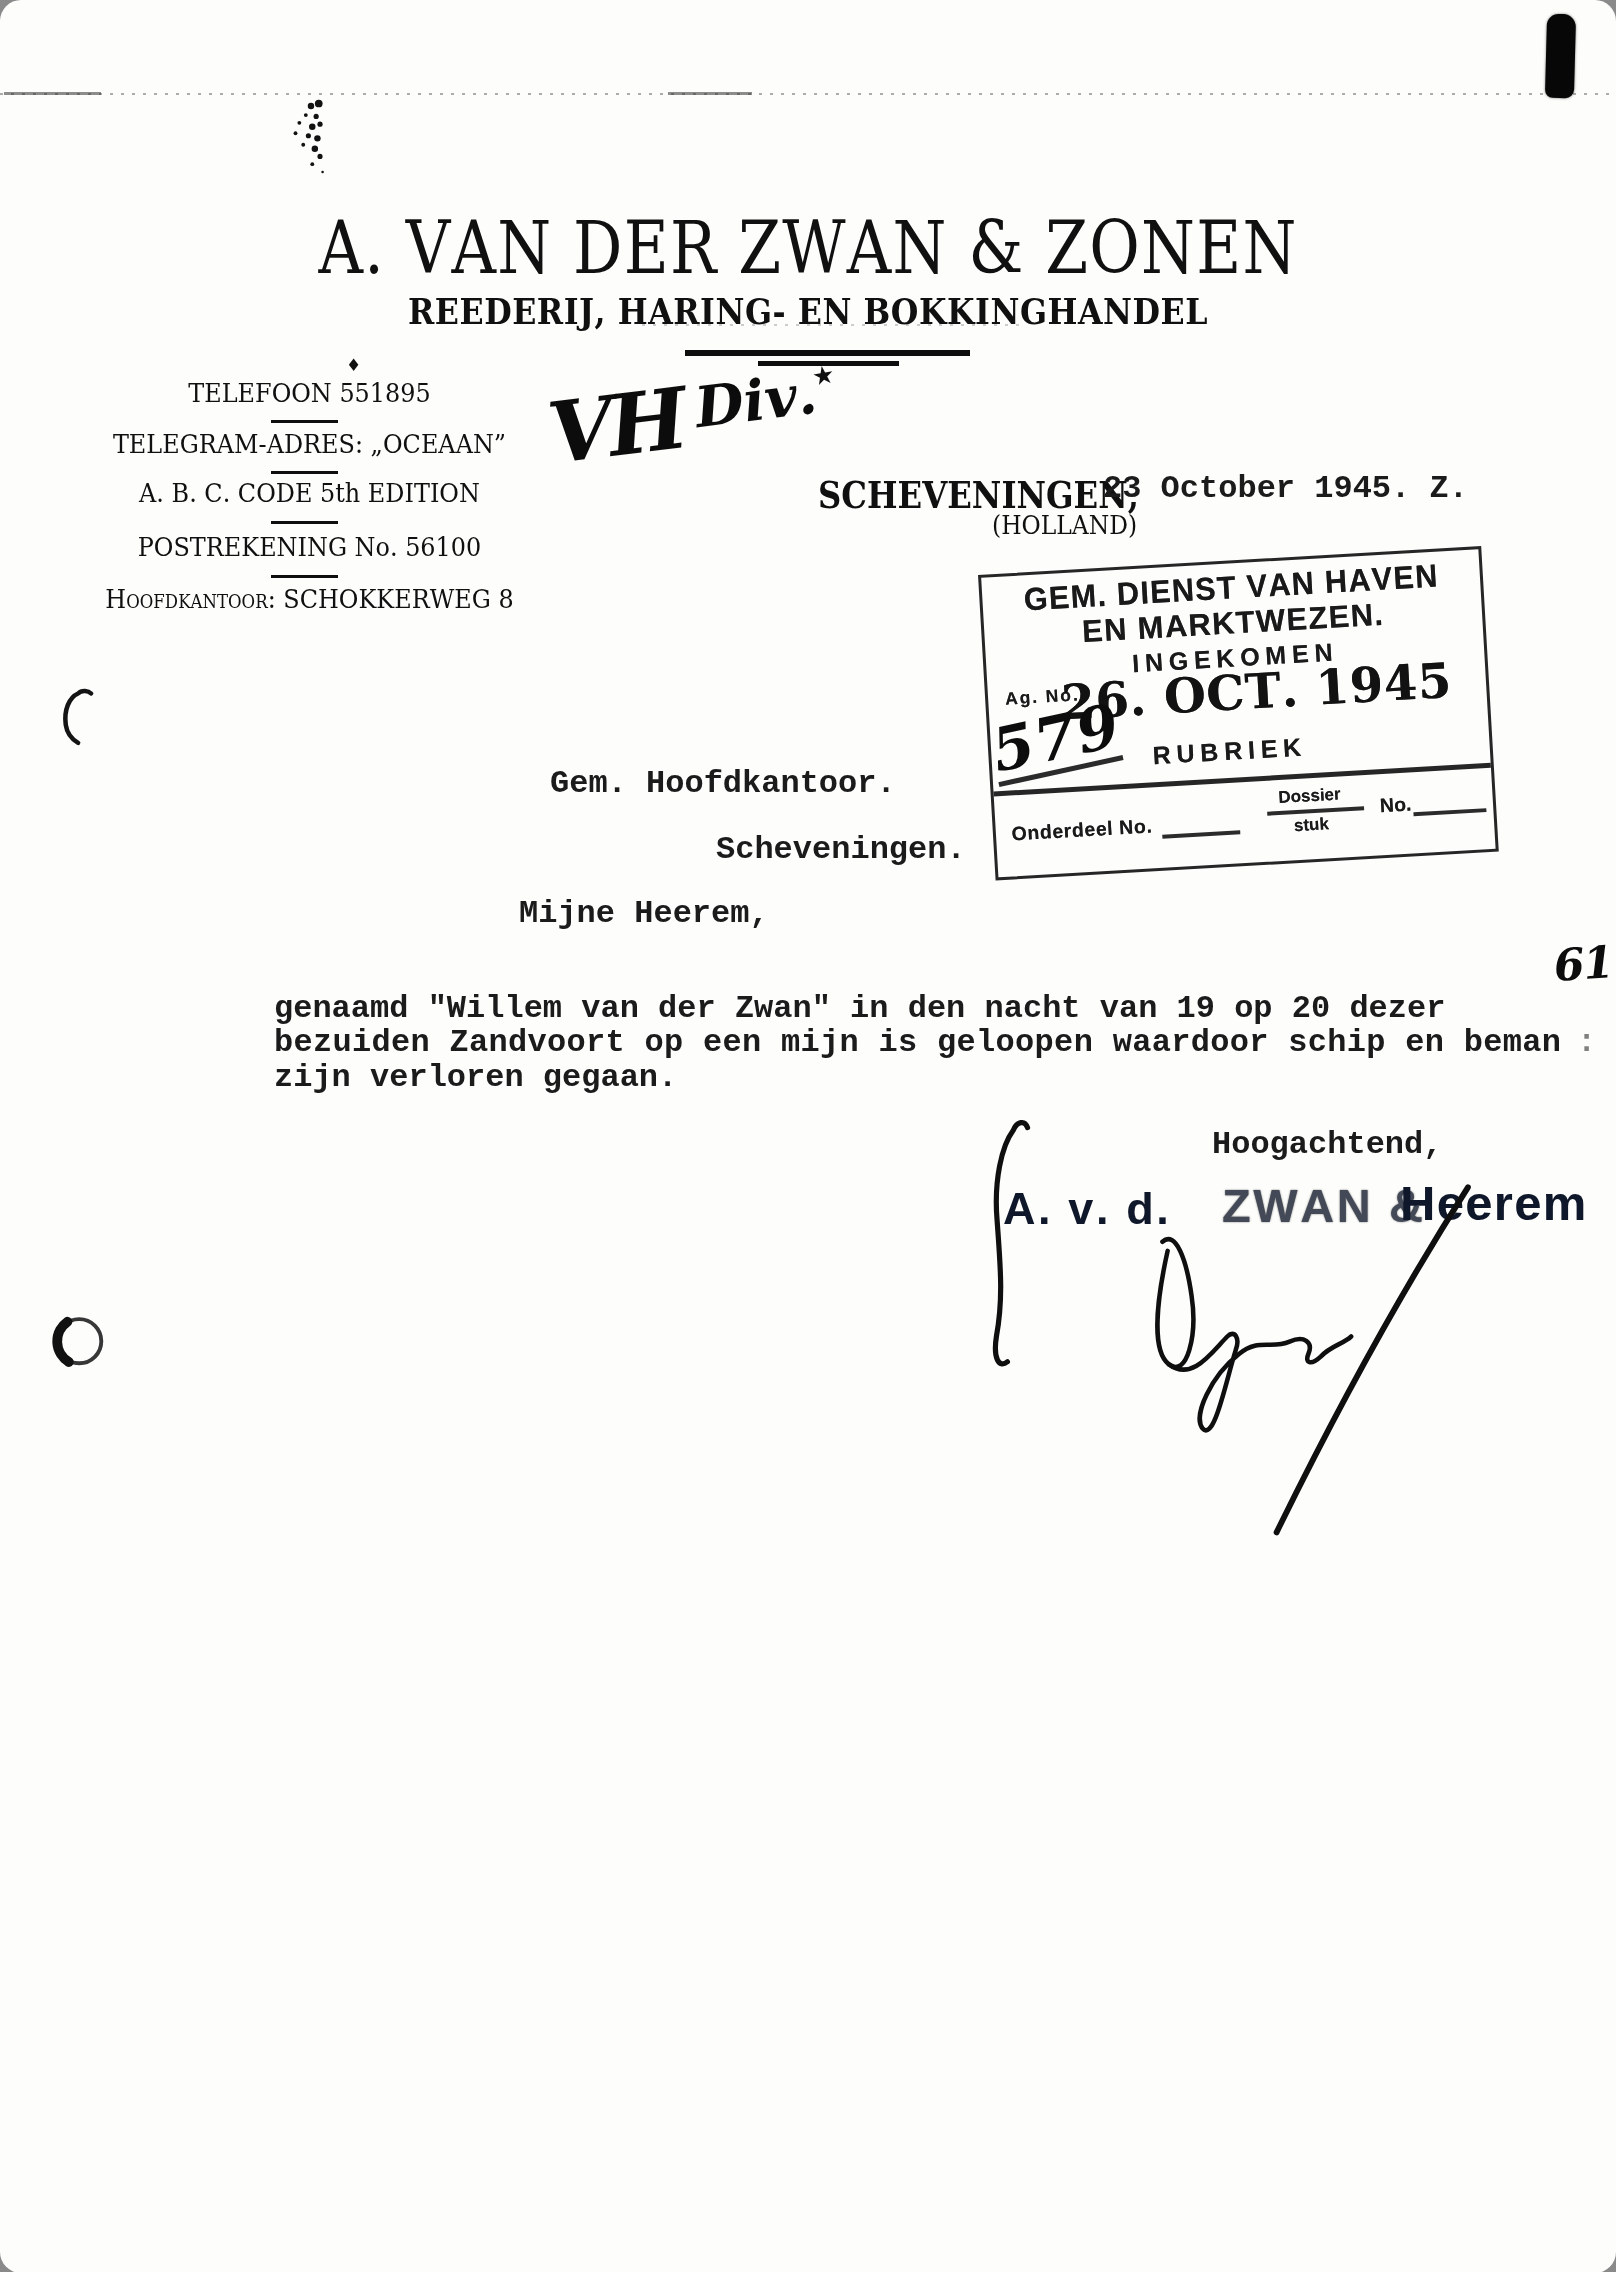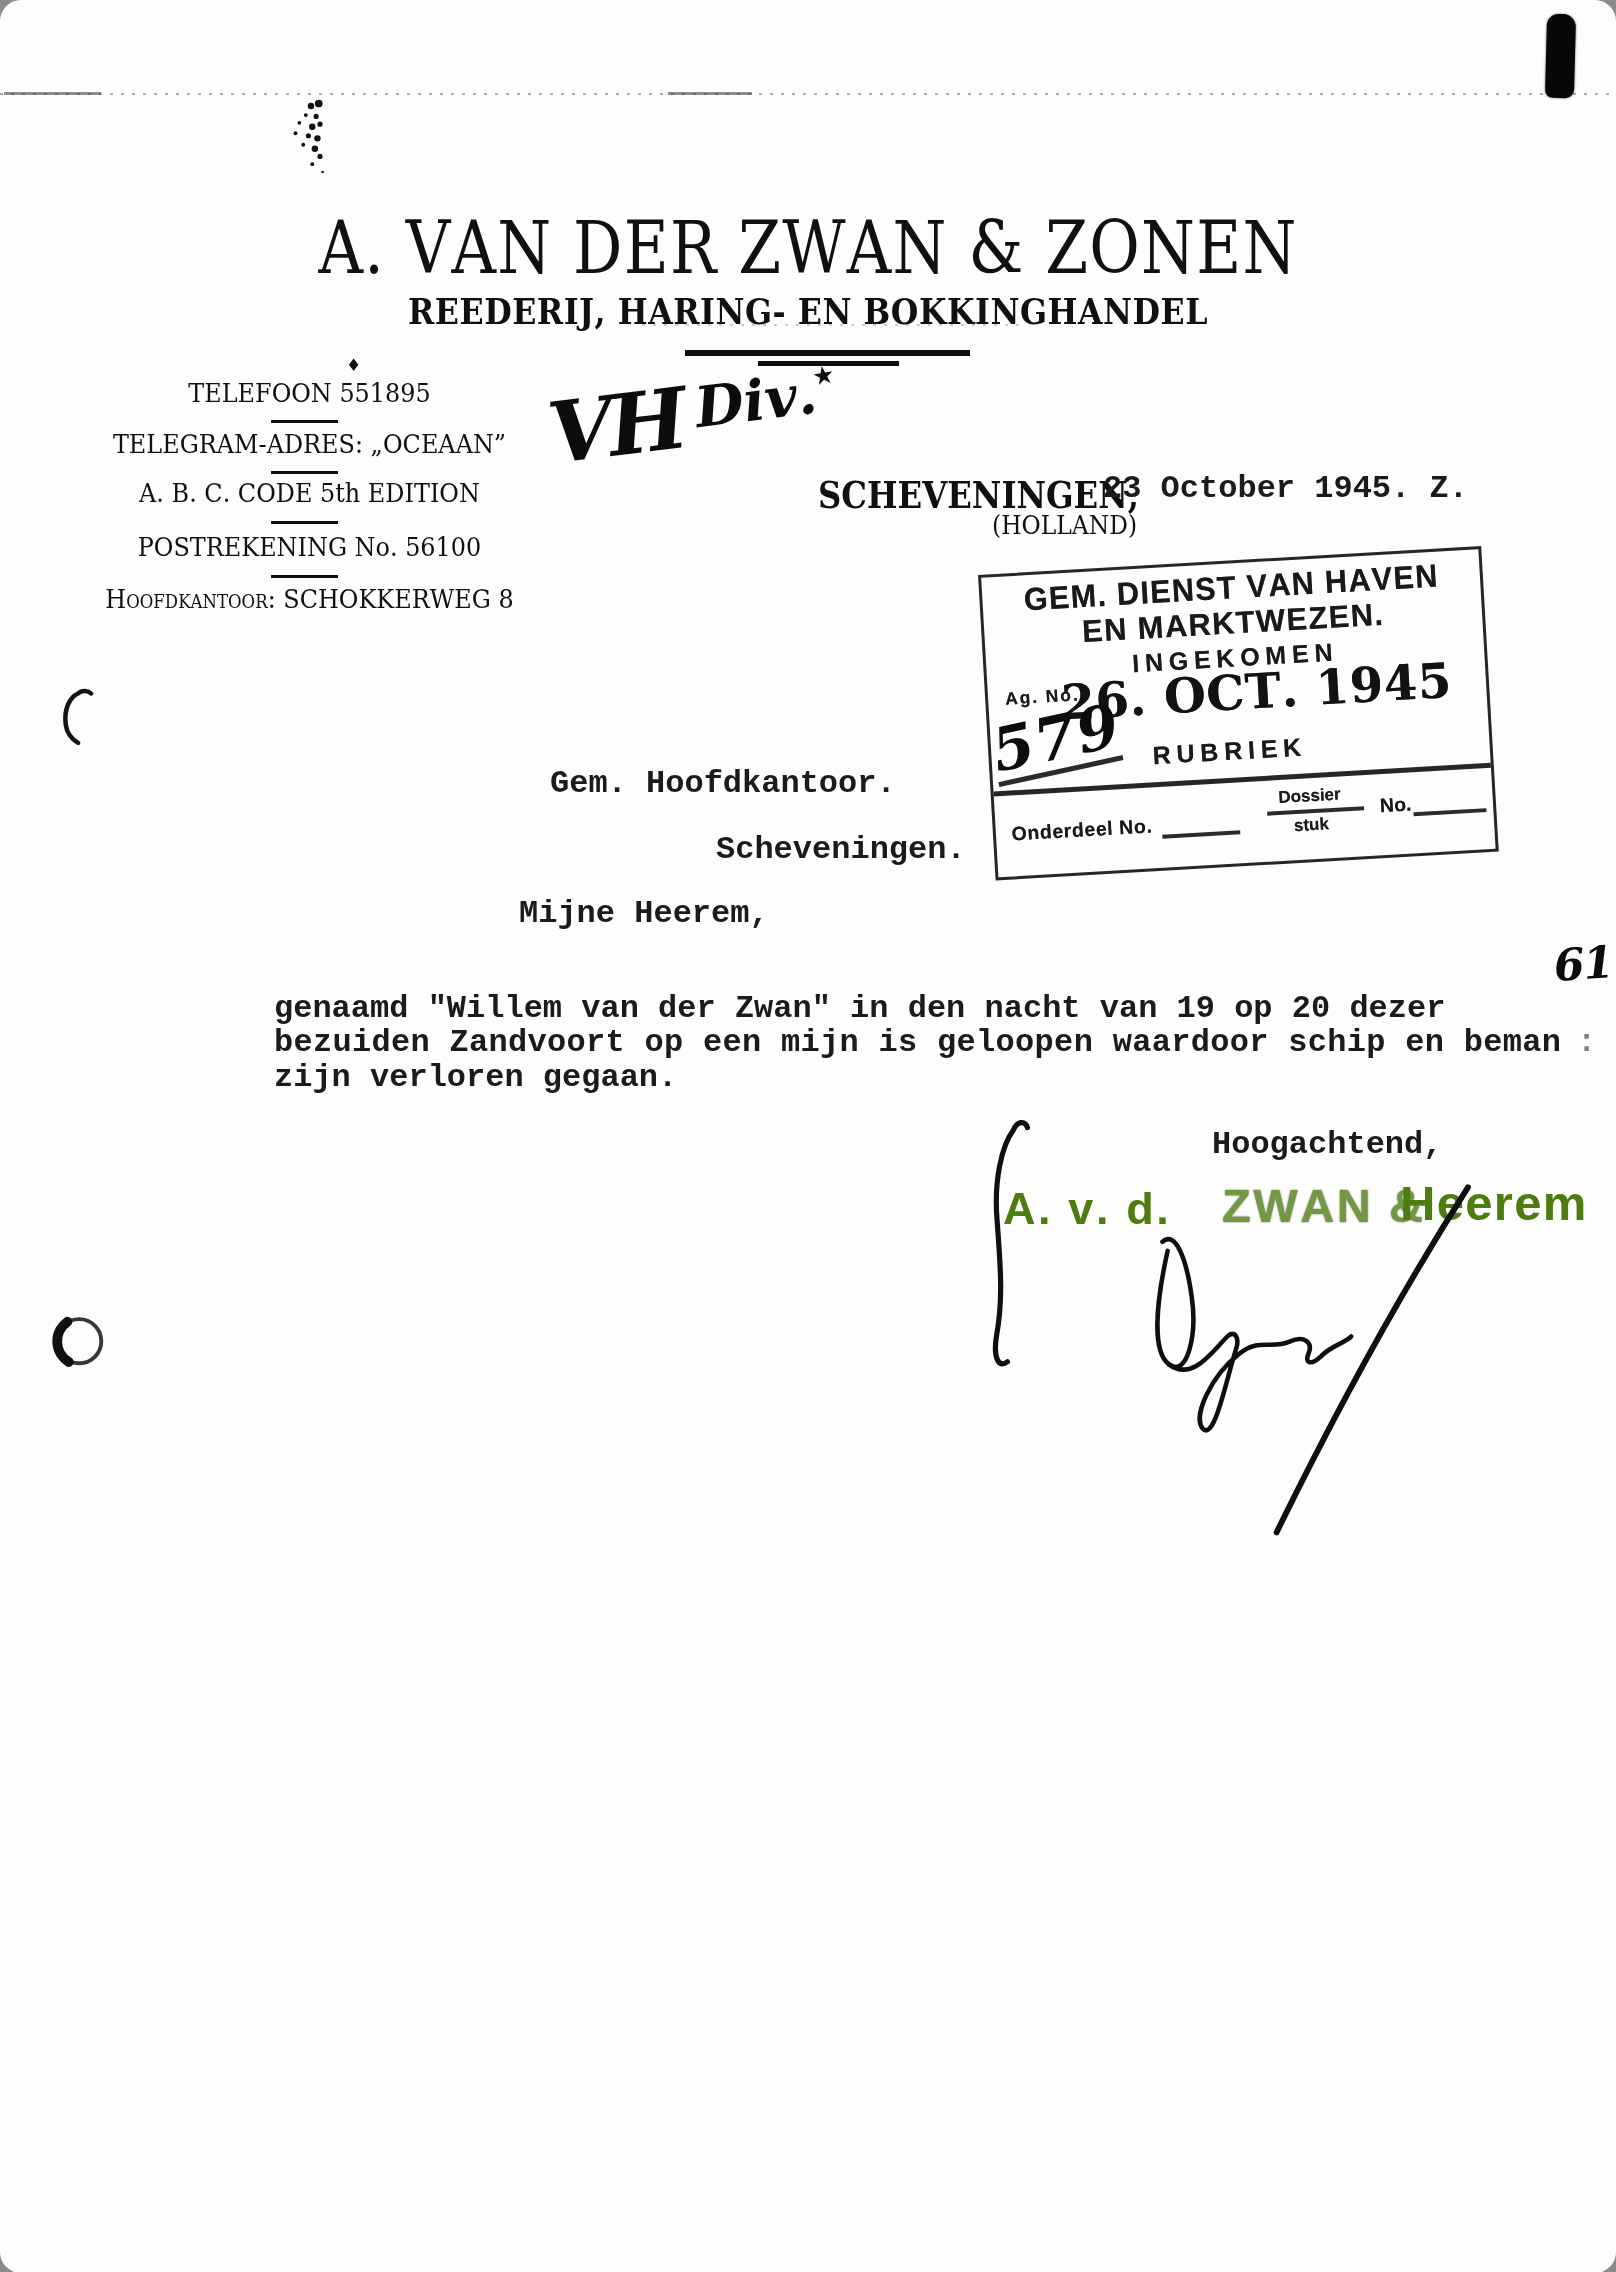--- a/index.html
+++ b/index.html
@@ -17,21 +17,21 @@
   .stampbox{position:absolute;left:978px;top:575px;width:498px;height:300px;
             border:3.9px solid rgba(20,20,20,.92);transform:rotate(-3.3deg);transform-origin:0 0;}
   .stamp-sans{position:absolute;font-family:"Liberation Sans",sans-serif;font-weight:bold;
               color:rgba(22,22,22,.92);white-space:pre;line-height:1;text-shadow:0 0 0.6px rgba(30,30,30,.8);}
   .stamp-serif{position:absolute;font-family:"DejaVu Serif",serif;font-weight:bold;
                color:rgba(15,15,15,.95);white-space:pre;line-height:1;text-shadow:0 0 0.6px rgba(30,30,30,.8);}
   .stamp-band{position:absolute;left:0;right:0;top:214px;bottom:0;border-top:5.8px solid rgba(20,20,20,.92);}
   .stamp-line{position:absolute;background:rgba(20,20,20,.9);}
   
   .sigstamp{position:absolute;font-family:"Liberation Sans",sans-serif;font-weight:bold;
-            color:#4d7c0f;white-space:pre;line-height:1;}
+            color:#0f172a;white-space:pre;line-height:1;}
   .faintline{position:absolute;height:1.9px;
              background:repeating-linear-gradient(90deg,rgba(90,90,90,.5) 0 3.2px,transparent 3.2px 11px);}
   .darkseg{position:absolute;height:2.6px;background:rgba(50,50,50,.55);}
   svg{position:absolute;overflow:visible;}
 </style>
 </head>
 <body>
 
 <div class="page">
 

